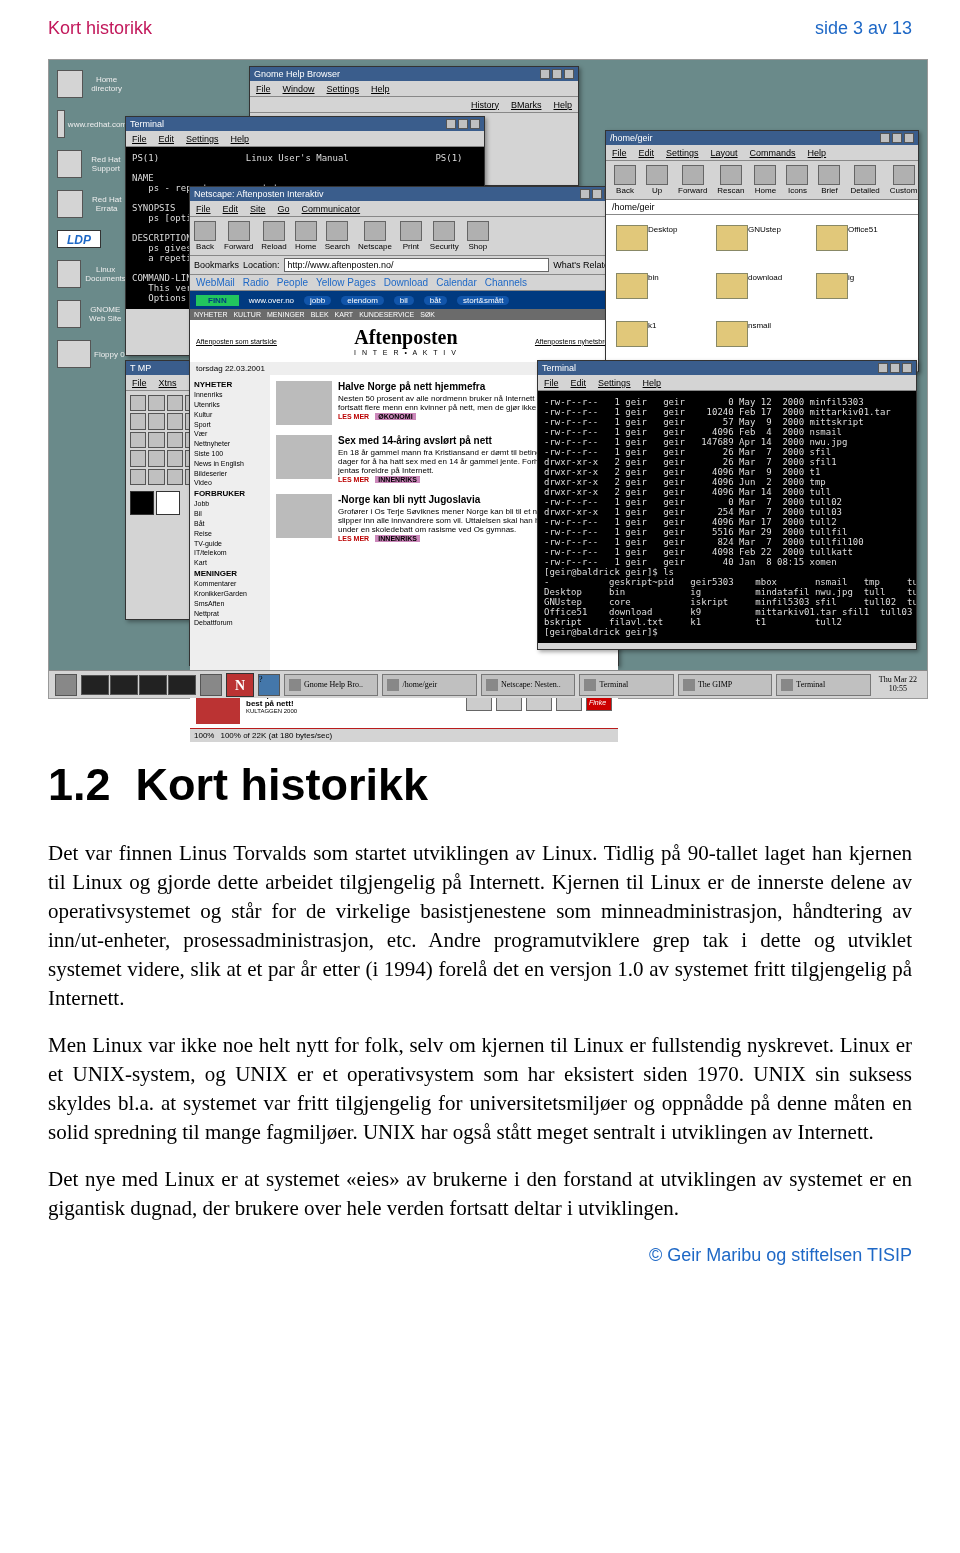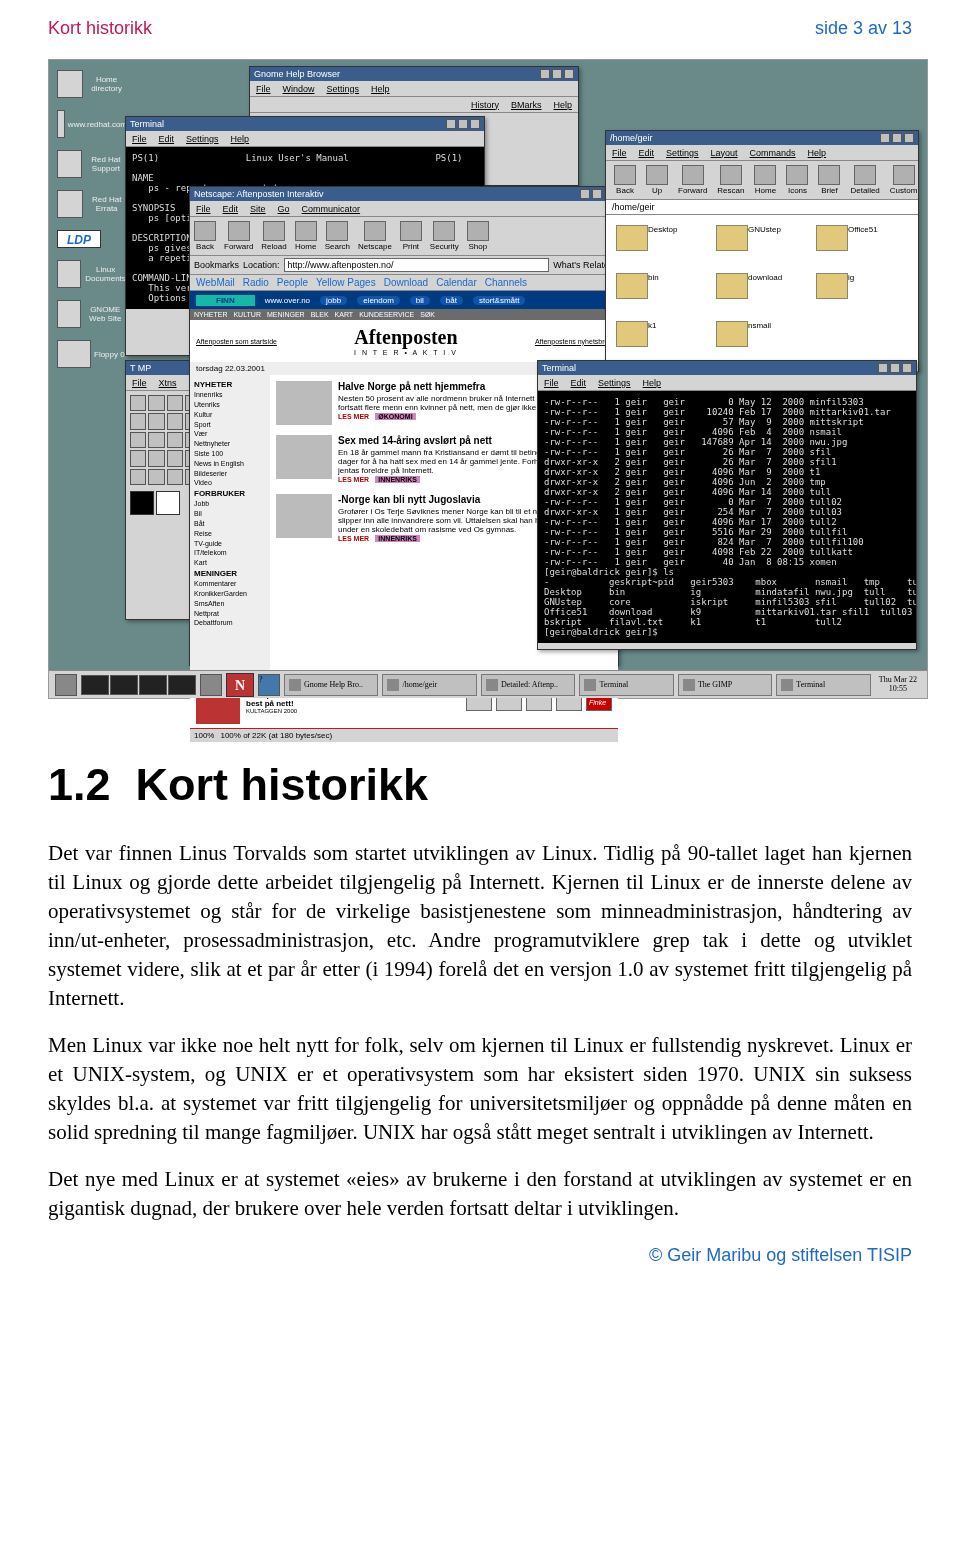--- a/index.html
+++ b/index.html
@@ -81,21 +81,21 @@
   .win.term1 { left: 76px; top: 56px; width: 360px; height: 240px; }
   
   .win.ns { left: 140px; top: 120px; width: 430px; height: 480px; background: #d4d4d4; margin-top: 6px; }
   .ns .toolbar { background: #d4d4d4; padding: 4px; display: flex; gap: 8px; border-bottom: 1px solid #888; }
   .ns .toolbar .tb { display: flex; flex-direction: column; align-items: center; font-size: 8px; }
   .ns .toolbar .tb .ticon { width: 22px; height: 20px; background: #b0b0b0; border: 1px solid #666; margin-bottom: 1px; }
   .ns .locrow { display: flex; align-items: center; gap: 4px; padding: 2px 4px; background: #d4d4d4; border-bottom: 1px solid #888; }
   .ns .locrow input { flex: 1; font-size: 9px; height: 14px; padding: 0 3px; border: 1px solid #666; background: #fff; }
   .ns .linkbar { display: flex; gap: 8px; padding: 2px 6px; font-size: 10px; color: #1e68c6; border-bottom: 1px solid #888; background: #d4d4d4; }
   .ns .finnbar { background: #003a80; height: 18px; display: flex; gap: 10px; align-items: center; padding: 0 6px; color: #fff; font-size: 8px; }
-  .ns .finnbar .logo { background: #14b8a6; color: #003a80; padding: 1px 20px; font-weight: bold; }
+  .ns .finnbar .logo { background: #22c55e; color: #003a80; padding: 1px 12px; font-weight: bold; }
   .ns .pill { background: #15a; border-radius: 8px; padding: 0 6px; }
   .ns .catbar { background: #6b6b6b; color: #fff; font-size: 7px; padding: 2px 4px; display: flex; gap: 6px; }
   .ns .branding { background: #fff; padding: 6px; display: flex; justify-content: space-between; align-items: center; }
   .ns .branding .mast { font-family: "Old English Text MT", Georgia, serif; font-size: 20px; font-weight: bold; }
   .ns .dateline { display: flex; justify-content: space-between; font-size: 8px; padding: 2px 6px; background: #eee; }
   .ns .main { display: flex; background: #fff; height: 300px; overflow: hidden; }
   .ns .main .side { width: 80px; background: #eee; font-size: 7px; padding: 4px; line-height: 1.4; }
   .ns .main .side b { font-size: 8px; }
   .ns .main .stories { flex: 1; padding: 6px; font-size: 8px; }
   .ns .main .stories .story { margin-bottom: 10px; display: flex; gap: 6px; }
@@ -637,21 +637,21 @@
       <div class="task">
           <div class="ti"></div>
           <span>Gnome Help Bro..</span>
         </div>
       <div class="task">
           <div class="ti"></div>
           <span>/home/geir</span>
         </div>
       <div class="task">
           <div class="ti"></div>
-          <span>Detailed: Aftenp..</span>
+          <span>Netscape: Nesten..</span>
         </div>
       <div class="task">
           <div class="ti"></div>
           <span>Terminal</span>
         </div>
       <div class="task">
           <div class="ti"></div>
           <span>The GIMP</span>
         </div>
       <div class="task">

